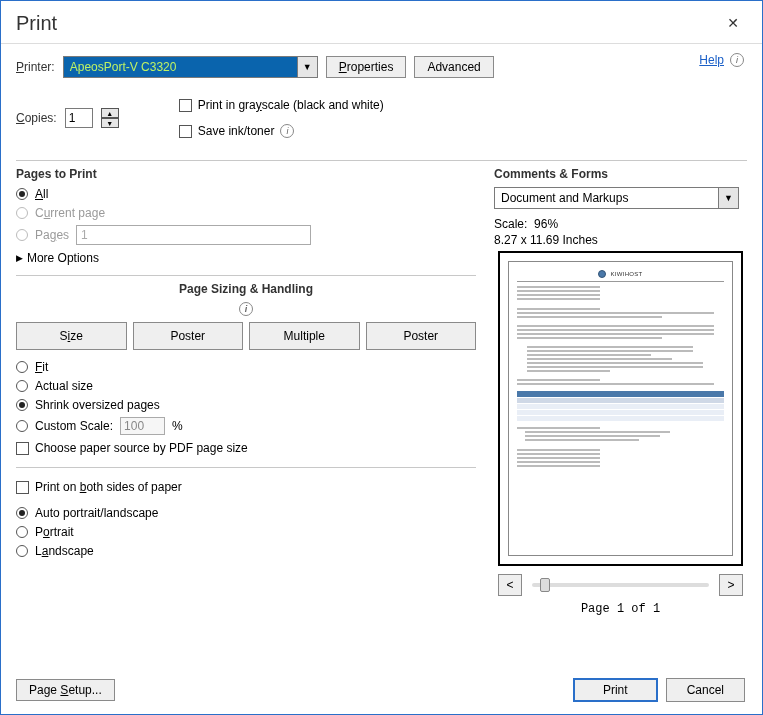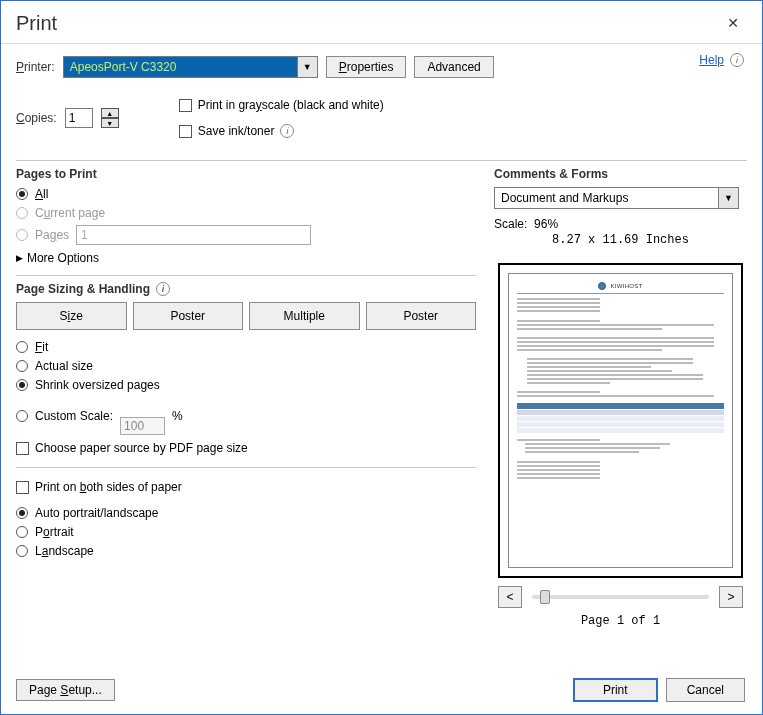--- a/index.html
+++ b/index.html
@@ -38,21 +38,21 @@
 .radio.disabled { border-color: #bbb; }
 .disabled-text { color: #9a9a9a; }
 .pages-input { width: 235px; height: 20px; border: 1px solid #aaa; background: #fff; padding: 0 4px; color: #aaa; }
 .pages-input[disabled] { background: #fff; color: #aaa; }
 .more-opt { display: flex; align-items: center; gap: 4px; margin-top: 6px; cursor: pointer; }
 .tri { font-size: 9px; }
 
 .btn-group { display: flex; gap: 6px; margin-top: 6px; }
 .tab-btn { flex: 1; height: 28px; border: 1px solid #8a8a8a; background: #efefef; display: flex; align-items: center; justify-content: center; cursor: pointer; }
 
-.scale-input { width: 45px; height: 18px; border: 1px solid #aaa; background: #f6f6f6; padding: 0 3px; color: #888; margin-top: 20px; }
+.scale-input { width: 45px; height: 18px; border: 1px solid #aaa; background: #f6f6f6; padding: 0 3px; color: #888; }
 
 .cf-select { width: 245px; height: 22px; border: 1px solid #7a7a7a; display: flex; align-items: center; justify-content: space-between; background: #fff; }
 .cf-select .cf-text { padding: 0 6px; flex: 1; }
 .cf-select .chev { width: 20px; height: 100%; background: #e6e6e6; border-left: 1px solid #7a7a7a; display: flex; align-items: center; justify-content: center; font-size: 9px; }
 
 .preview-box { width: 245px; height: 315px; border: 2px solid #000; background: #fff; margin: 4px auto 8px auto; display: flex; flex-direction: column; padding: 8px; }
 .preview-page { flex: 1; border: 1px solid #888; background: #fff; padding: 8px; overflow: hidden; }
 .preview-head { display:flex; align-items:center; justify-content:center; gap:4px; border-bottom:1px solid #999; padding-bottom:3px; margin-bottom:4px; }
 .preview-logo { width:8px; height:8px; border:1px solid #357; border-radius:50%; background:#4a78a9; }
 .preview-brand { font-size:6px; color:#333; letter-spacing:0.3px; }
@@ -68,21 +68,21 @@
 .nav-row { display: flex; align-items: center; justify-content: space-between; width: 245px; margin: 0 auto; }
 .nav-btn { width: 24px; height: 22px; border: 1px solid #8a8a8a; background: #efefef; display: flex; align-items: center; justify-content: center; cursor: pointer; }
 .slider { flex: 1; height: 4px; background: #ddd; margin: 0 10px; position: relative; border-radius: 2px; }
 .slider-thumb { position: absolute; left: 8px; top: -5px; width: 10px; height: 14px; background: #ddd; border:1px solid #888; border-radius:2px; }
 
 .footer { position: absolute; bottom: 12px; left: 15px; right: 17px; display: flex; justify-content: space-between; align-items: center; }
 .btn.primary { border: 2px solid #2a6fc9; padding: 0 28px; height: 24px; }
 .btn.cancel { padding: 0 20px; height: 24px; }
 
 .scale-line { margin: 8px 0 2px 0; }
-.dim-line { text-align: center; margin-bottom: 16px; font-family: Liberation Mono, monospace; }
+.dim-line { margin-bottom: 4px; }
 .pg-of { text-align: center; margin-top: 6px; font-family: Liberation Mono, monospace; }
 </style>
 </head>
 <body>
 
 <div class="dialog">
 
   <div class="titlebar">
     <h1>Print</h1>
     <span class="close-x">✕</span>
@@ -148,21 +148,21 @@
           <span class="disabled-text">Pa<span class="u">g</span>es</span>
           <input class="pages-input" disabled="" value="1" style="">
         </div>
         <div class="more-opt">
           <span class="tri">▶</span>
           <span>More Options</span>
         </div>
 
         <hr class="sep">
 
-        <p class="section-head" style="display:flex;align-items:center;gap:6px;">
+        <p class="section-head" style="display:flex;align-items:center;gap:6px;flex-direction:column;">
           <span>Page Sizing &amp; Handling</span>
           <span class="info-icon">i</span>
         </p>
         <div class="btn-group">
           <div class="tab-btn">
               <span>S<span class="u">i</span>ze</span>
             </div>
           <div class="tab-btn">Poster</div>
           <div class="tab-btn">Multiple</div>
           <div class="tab-btn">Poster</div>

